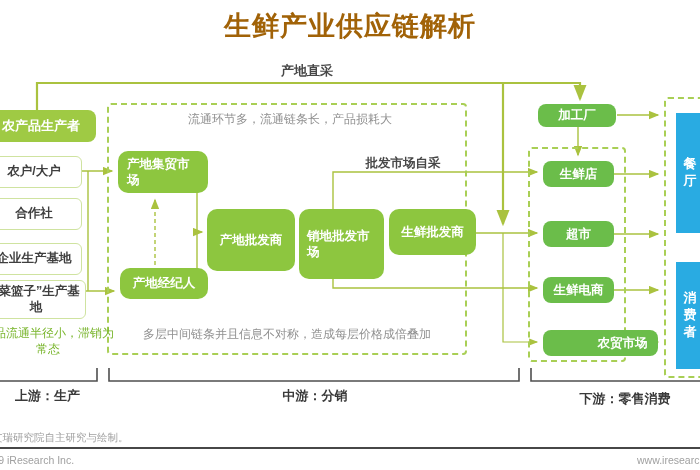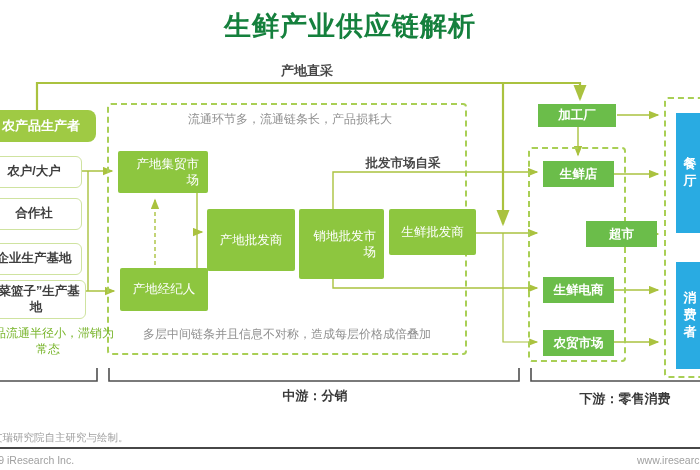--- a/index.html
+++ b/index.html
@@ -1,26 +1,26 @@
 <!DOCTYPE html>
 <html><head>
 <meta charset="utf-8">
 <style>
   html,body{margin:0;padding:0;background:#fff;}
   .canvas{position:relative;width:700px;height:470px;overflow:hidden;background:#ffffff;
           font-family:"Liberation Sans","DejaVu Sans",sans-serif;}
   .abs{position:absolute;}
-  .title{width:700px;top:8px;left:0;text-align:center;font-size:27px;font-weight:bold;color:#15803d;letter-spacing:1px;}
+  .title{width:700px;top:8px;left:0;text-align:center;font-size:27px;font-weight:bold;color:#a16207;letter-spacing:1px;}
   .flowlabel{font-size:13px;font-weight:bold;color:#474747;text-align:center;}
   .gray-note{font-size:12px;color:#909090;text-align:center;line-height:1.25;}
   .green-note{font-size:12px;color:#79b52c;text-align:center;line-height:1.3;}
   .sect{font-size:13px;font-weight:bold;color:#3a3a3a;text-align:center;}
-  .gbox{background:#8dc63f;border-radius:2px;color:#fff;font-size:12.5px;font-weight:normal;
-        display:flex;align-items:center;justify-content:center;text-align:right;line-height:1.3;}
-  .gbox2{background:#6bbd4a;border-radius:0;color:#fff;font-size:12.5px;font-weight:bold;
+  .gbox{background:#8dc63f;border-radius:10px;color:#fff;font-size:12.5px;font-weight:bold;
+        display:flex;align-items:center;justify-content:center;text-align:left;line-height:1.3;}
+  .gbox2{background:#6bbd4a;border-radius:8px;color:#fff;font-size:12.5px;font-weight:bold;
         display:flex;align-items:center;justify-content:center;text-align:center;}
   .wbox{background:#fff;border:1.5px solid #cfe3a0;border-radius:6px;color:#3f3f3f;
         font-size:12.5px;font-weight:bold;display:flex;align-items:center;justify-content:center;
         text-align:center;line-height:1.25;}
   .hdrbox{background:#9fca44;border-radius:8px;color:#fff;font-size:13px;font-weight:bold;
         display:flex;align-items:center;justify-content:center;}
   .dashed{border:2px dashed #a9cf55;border-radius:4px;}
   .bluebox{background:#29abe2;color:#fff;font-weight:bold;font-size:13px;display:flex;align-items:center;}
   .vtext{display:inline-block;width:16px;margin-left:6px;word-break:break-all;line-height:1.3;text-align:center;}
   .footnote{font-size:10.5px;color:#a0a0a0;}
@@ -90,41 +90,42 @@
   <div class="abs wbox lay2" style="left:-14px;top:198px;width:94px;height:30px;">合作社</div>
   <div class="abs wbox lay2" style="left:-14px;top:243px;width:94px;height:30px;">企业生产基地</div>
   <div class="abs wbox lay2" style="left:-14px;top:280px;width:94px;height:37px;padding:0 2px;">“菜篮子”生产基地</div>
   <div class="abs green-note lay2" style="left:-22px;top:326px;width:140px;">产品流通半径小，滞销为常态</div>
 
   <div class="abs dashed lay1" style="left:107px;top:103px;width:356px;height:248px;"></div>
   <div class="abs gray-note lay2" style="left:130px;top:112px;width:320px;">流通环节多，流通链条长，产品损耗大</div>
   <div class="abs gray-note lay2" style="left:113px;top:327px;width:348px;">多层中间链条并且信息不对称，造成每层价格成倍叠加</div>
 
   <div class="abs gbox lay2" style="left:118px;top:151px;width:72px;height:42px;padding:0 9px;">产地集贸市场</div>
-  <div class="abs gbox lay2" style="left:120px;top:268px;width:70px;height:43px;padding:0 9px;">产地经纪人</div>
+  <div class="abs gbox lay2" style="left:120px;top:268px;width:70px;height:31px;padding:0 9px;">产地经纪人</div>
   <div class="abs gbox lay2" style="left:207px;top:209px;width:70px;height:46px;padding:8px 9px;">产地批发商</div>
   <div class="abs gbox lay2" style="left:299px;top:209px;width:69px;height:46px;padding:12px 8px;">销地批发市场</div>
   <div class="abs gbox lay2" style="left:389px;top:209px;width:71px;height:46px;padding:0 8px;">生鲜批发商</div>
 
   <div class="abs gbox2 lay2" style="left:538px;top:104px;width:78px;height:23px;">加工厂</div>
 
   <div class="abs dashed lay1" style="left:528px;top:147px;width:94px;height:211px;"></div>
   <div class="abs gbox2 lay2" style="left:543px;top:161px;width:71px;height:26px;">生鲜店</div>
-  <div class="abs gbox2 lay2" style="left:543px;top:221px;width:71px;height:26px;margin-left:43px;">超市</div>
+  <div class="abs gbox2 lay2" style="left:543px;top:221px;width:71px;height:26px;">超市</div>
   <div class="abs gbox2 lay2" style="left:543px;top:277px;width:71px;height:26px;text-align:center;">生鲜电商</div>
-  <div class="abs gbox2 lay2" style="left:543px;top:330px;width:71px;height:26px;">农贸市场</div>
+  <div class="abs gbox2 lay2" style="left:543px;top:330px;width:71px;height:26px;padding-left:44px;">农贸市场</div>
 
   <div class="abs dashed lay1" style="left:664px;top:97px;width:60px;height:277px;"></div>
   <div class="abs bluebox lay2" style="left:676px;top:113px;width:60px;height:120px;">
     <span class="vtext">餐厅</span>
   </div>
   <div class="abs bluebox lay2" style="left:676px;top:262px;width:60px;height:107px;">
     <span class="vtext">消费者</span>
   </div>
 
+  <div class="abs sect lay2" style="left:0px;top:387px;width:95px;">上游：生产</div>
   <div class="abs sect lay2" style="left:240px;top:387px;width:150px;">中游：分销</div>
   <div class="abs sect lay2" style="left:555px;top:390px;width:140px;">下游：零售消费</div>
 
   <div class="abs footnote lay2" style="left:-8px;top:431px;">艾瑞研究院自主研究与绘制。</div>
   <div class="abs rule lay2" style="left:0;top:447px;"></div>
   <div class="abs footnote lay2" style="left:-27px;top:454px;">©2019 iResearch Inc.</div>
   <div class="abs footnote lay2" style="left:637px;top:454px;white-space:nowrap;">www.iresearch.com.cn</div>
 
 </div>
 

